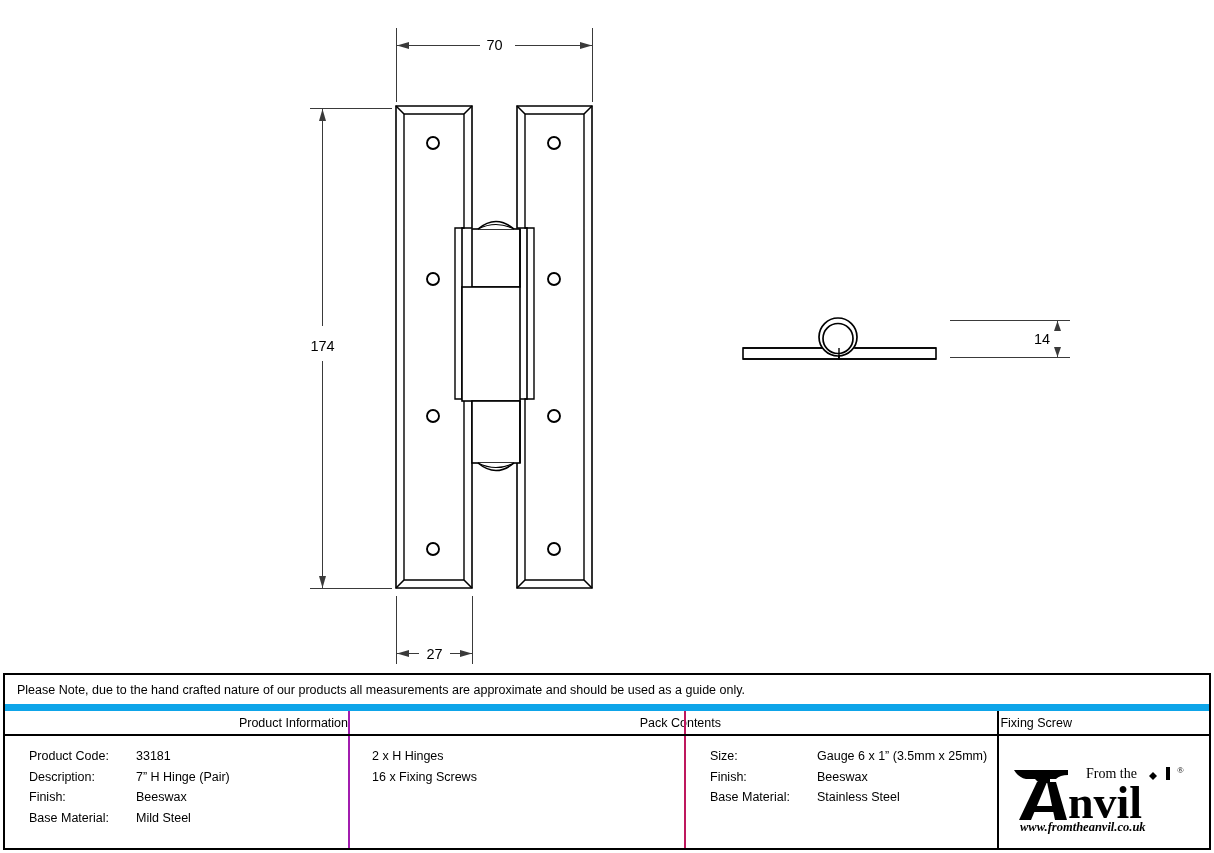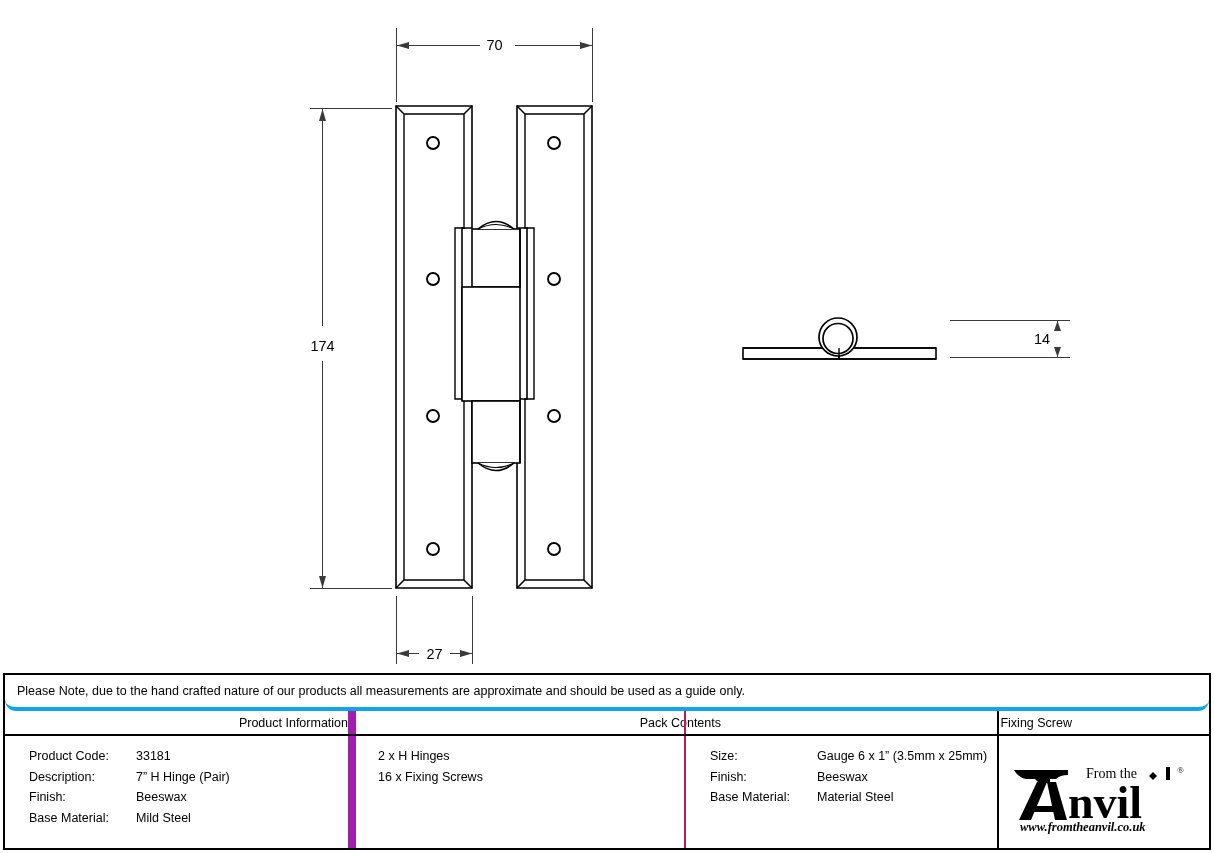--- a/index.html
+++ b/index.html
@@ -15,35 +15,35 @@
   .tbl-wrap{
     position:absolute;left:0;top:670px;width:1214px;height:183px;
     box-sizing:border-box;
   }
   .tbl-outer{
     position:absolute;left:3px;top:3px;right:3px;bottom:3px;
     border:2px solid #000;box-sizing:border-box;
   }
   .note-row{
     position:absolute;left:0;top:0;right:0;height:36px;
-    border-bottom:4px solid #0ea5e9;box-sizing:border-box;
-    display:flex;align-items:center;border-radius:11px;
+    border-bottom:7px solid #0ea5e9;box-sizing:border-box;
+    display:flex;align-items:center;
   }
   .note-text{
     padding-left:12px;font-size:12.5px;line-height:14px;color:#000;
     white-space:nowrap;
   }
   .hdr-row{
     position:absolute;left:0;top:36px;right:0;height:25px;
     border-bottom:2px solid #000;box-sizing:border-box;text-align:right;
   }
   .body-row{position:absolute;left:0;top:61px;right:0;bottom:0;}
 
   .col-a{position:absolute;left:0;width:343px;top:0;bottom:0;box-sizing:border-box;}
-  .col-b{position:absolute;left:343px;width:373px;top:0;bottom:0;border-left:8px solid #a21caf;box-sizing:border-box;}
+  .col-b{position:absolute;left:343px;width:373px;top:0;bottom:0;border-left:2px solid #a21caf;box-sizing:border-box;}
   .col-c{position:absolute;left:679px;width:388px;top:0;bottom:0;border-left:2px solid #be185d;box-sizing:border-box;}
   .col-d{position:absolute;left:992px;right:0;top:0;bottom:0;border-left:2px solid #000;box-sizing:border-box;}
 
   .hdr-row .col-d{border-left:2px solid #000;}
 
   .col-title{
     font-size:12.5px;line-height:25px;padding-left:12px;white-space:nowrap;
   }
   .kv{
     padding:10px 0 0 24px;font-size:12.5px;line-height:20.5px;
@@ -233,21 +233,21 @@
           <div class="row">
             <span class="k">Size:</span>
             <span class="v">Gauge 6 x 1” (3.5mm x 25mm)</span>
           </div>
           <div class="row">
             <span class="k">Finish:</span>
             <span class="v">Beeswax</span>
           </div>
           <div class="row">
             <span class="k">Base Material:</span>
-            <span class="v">Material Steel</span>
+            <span class="v">Stainless Steel</span>
           </div>
         </div>
       </div>
 
       <div class="col-d">
         <div class="logo-box">
           <svg class="logo-svg" viewBox="0 0 196 76" xmlns="http://www.w3.org/2000/svg">
 
             <path d="M8,12 L62,12 L62,17 Q54,17 50,21 L44,21 L44,25 L33,25 L29,21 L20,21 Q12,19 8,12 Z" fill="#000"></path>
 

